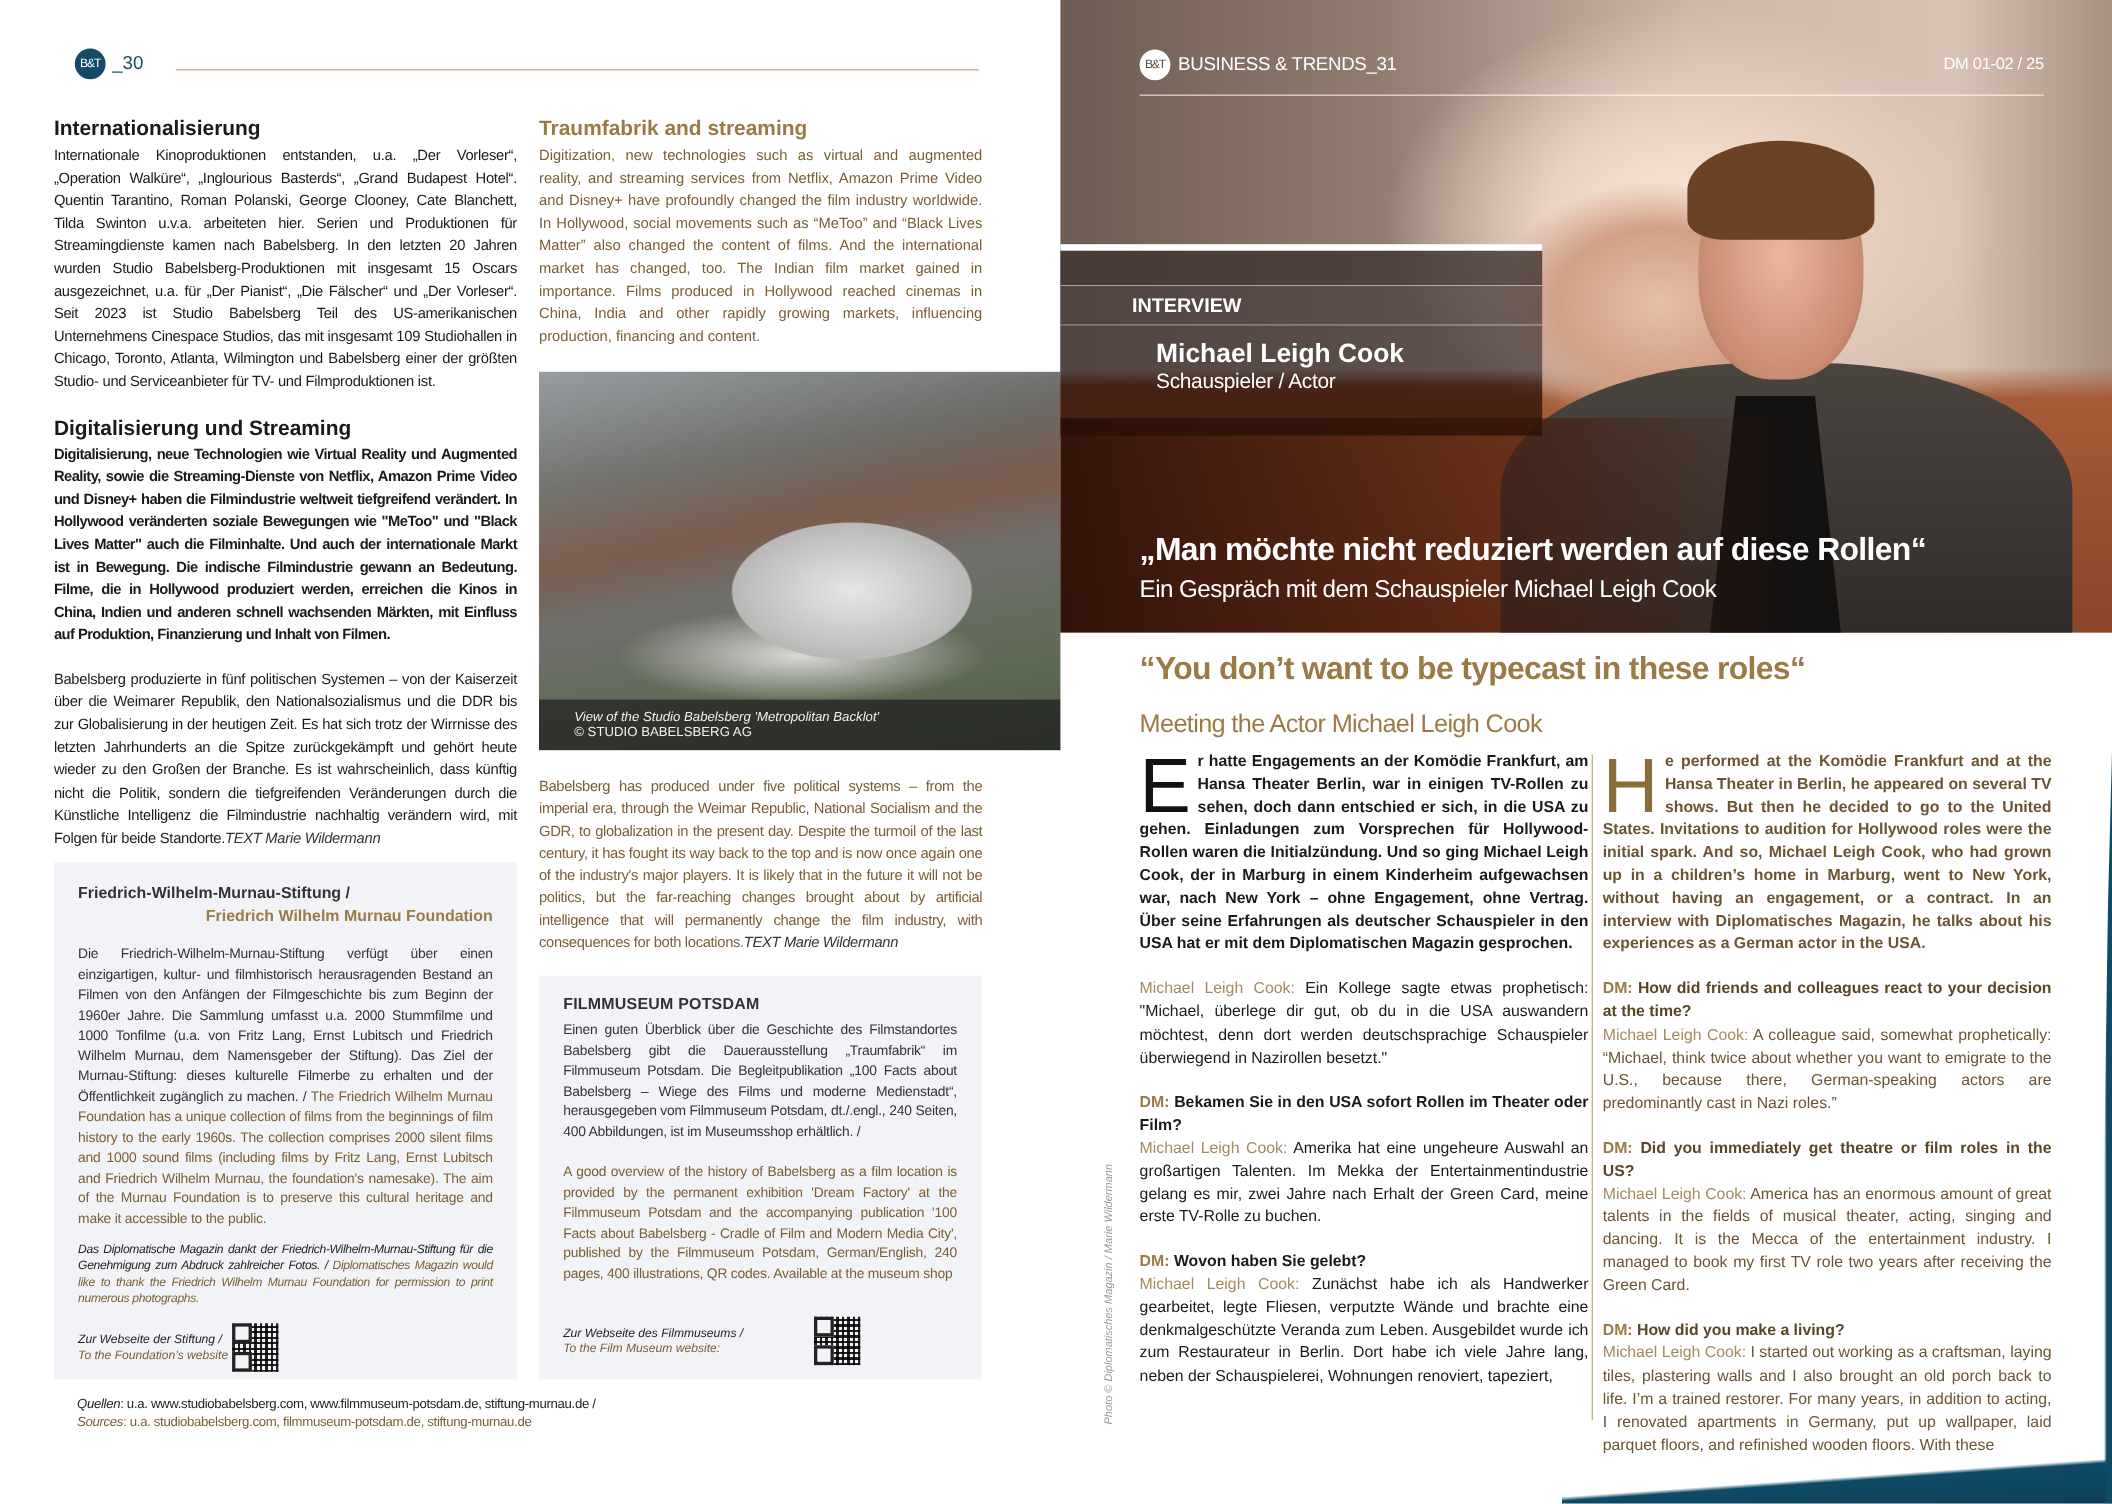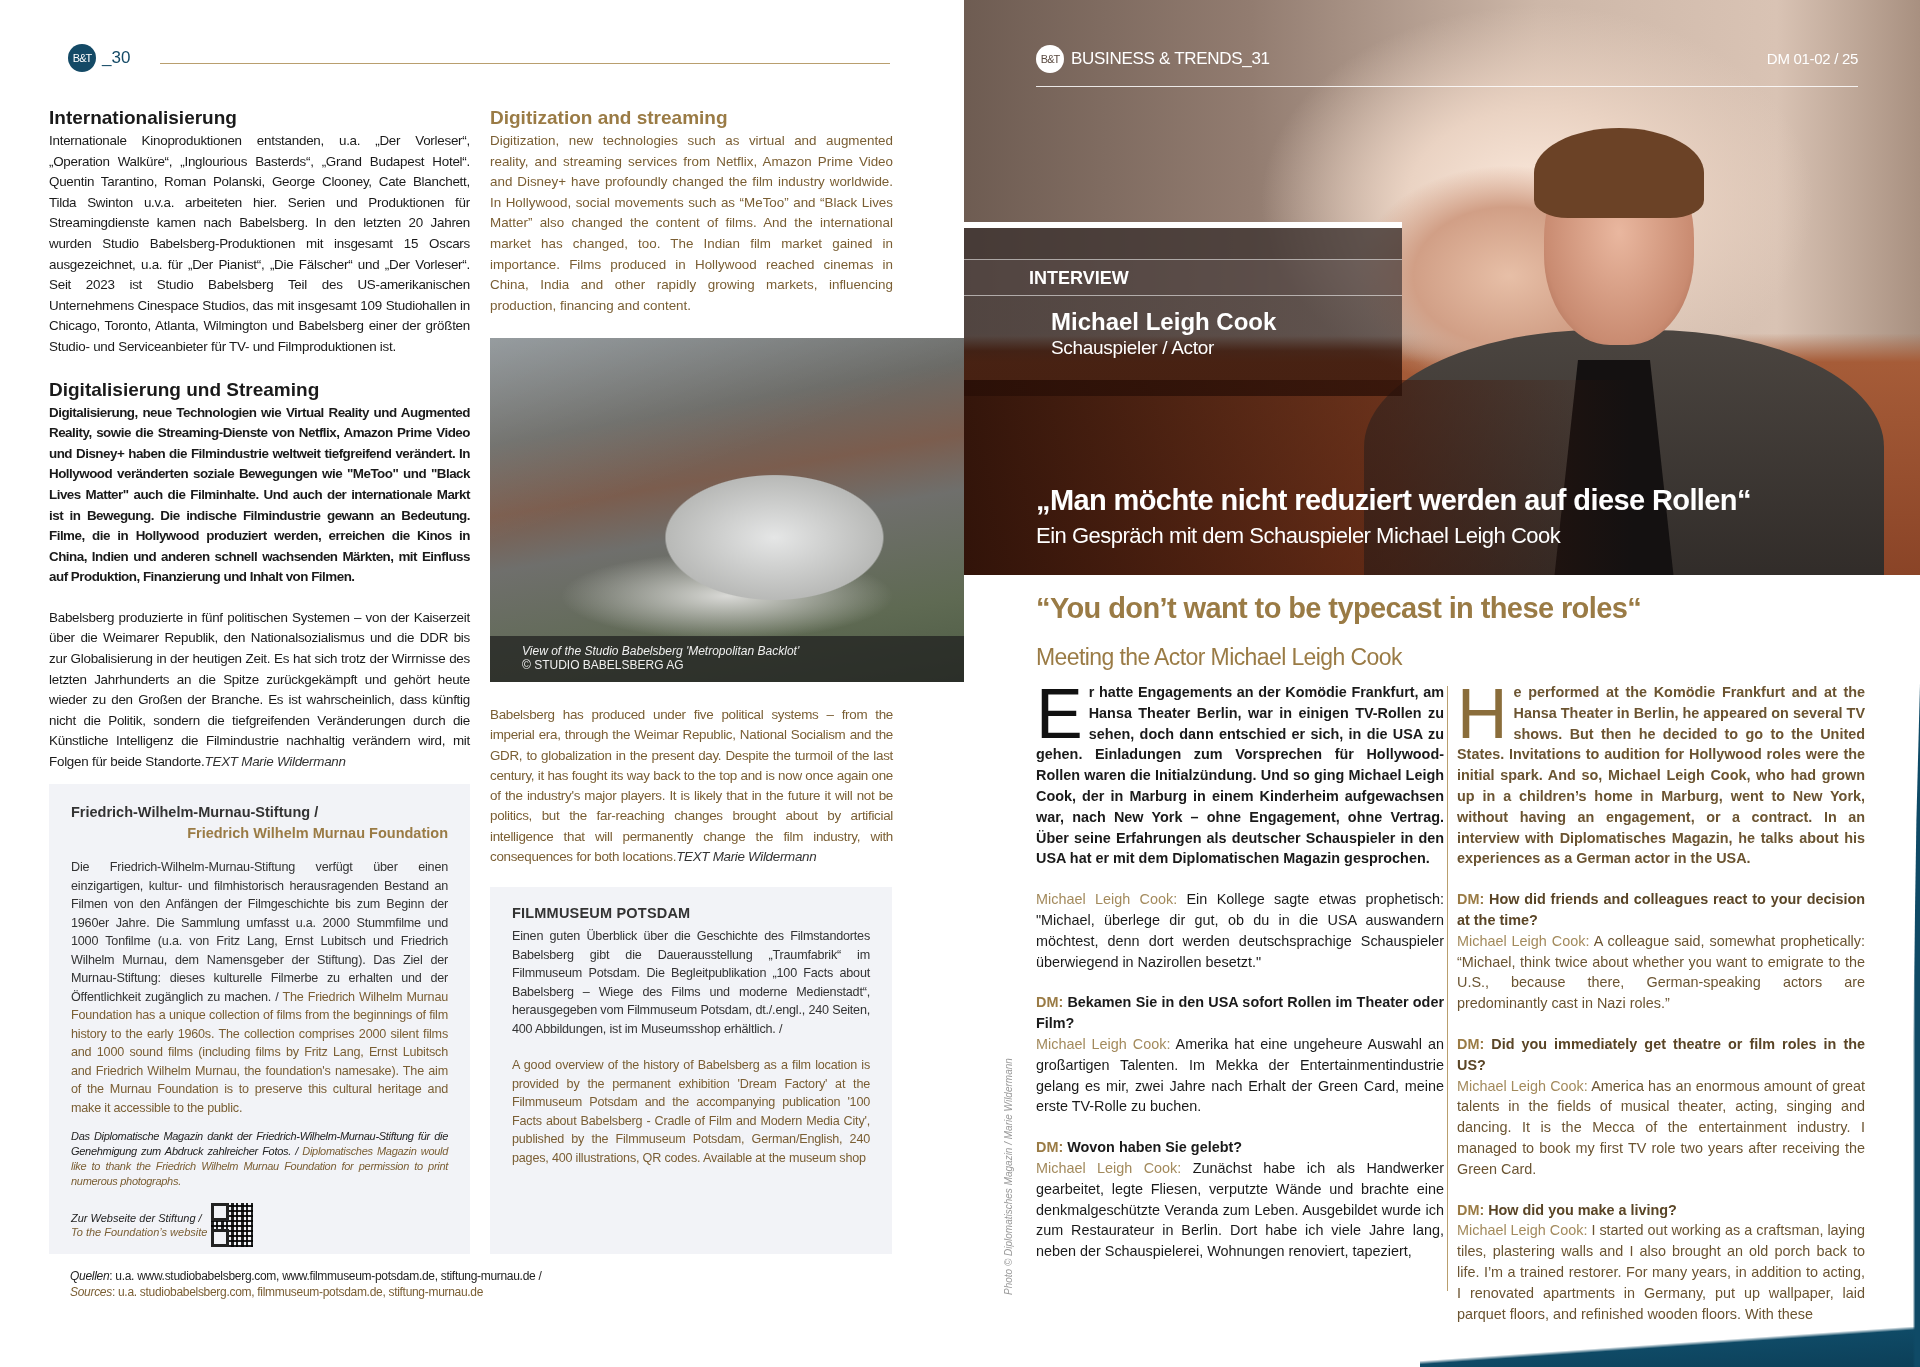--- a/index.html
+++ b/index.html
@@ -136,21 +136,21 @@
 
 <div class="col col1">
   <h2>Internationalisierung</h2>
   <p>Internationale Kinoproduktionen entstanden, u.a. „Der Vorleser“, „Operation Walküre“, „Inglourious Basterds“, „Grand Budapest Hotel“. Quentin Tarantino, Roman Polanski, George Clooney, Cate Blanchett, Tilda Swinton u.v.a. arbeiteten hier. Serien und Produktionen für Streamingdienste kamen nach Babelsberg. In den letzten 20 Jahren wurden Studio Babelsberg-Produktionen mit insgesamt 15 Oscars ausgezeichnet, u.a. für „Der Pianist“, „Die Fälscher“ und „Der Vorleser“. Seit 2023 ist Studio Babelsberg Teil des US-amerikanischen Unternehmens Cinespace Studios, das mit insgesamt 109 Studiohallen in Chicago, Toronto, Atlanta, Wilmington und Babelsberg einer der größten Studio- und Serviceanbieter für TV- und Filmproduktionen ist.</p>
   <h2 style="margin-top:20px">Digitalisierung und Streaming</h2>
   <p class="bold-p">Digitalisierung, neue Technologien wie Virtual Reality und Augmented Reality, sowie die Streaming-Dienste von Netflix, Amazon Prime Video und Disney+ haben die Filmindustrie weltweit tiefgreifend verändert. In Hollywood veränderten soziale Bewegungen wie "MeToo" und "Black Lives Matter" auch die Filminhalte. Und auch der internationale Markt ist in Bewegung. Die indische Filmindustrie gewann an Bedeutung. Filme, die in Hollywood produziert werden, erreichen die Kinos in China, Indien und anderen schnell wachsenden Märkten, mit Einfluss auf Produktion, Finanzierung und Inhalt von Filmen.</p>
   <p style="margin-top:20px"><span>Babelsberg produzierte in fünf politischen Systemen – von der Kaiserzeit über die Weimarer Republik, den Nationalsozialismus und die DDR bis zur Globalisierung in der heutigen Zeit. Es hat sich trotz der Wirrnisse des letzten Jahrhunderts an die Spitze zurückgekämpft und gehört heute wieder zu den Großen der Branche. Es ist wahrscheinlich, dass künftig nicht die Politik, sondern die tiefgreifenden Veränderungen durch die Künstliche Intelligenz die Filmindustrie nachhaltig verändern wird, mit Folgen für beide Standorte.</span><span class="byline">TEXT Marie Wildermann</span></p>
 </div>
 
 <div class="col col2">
-  <h2>Digitization and streaming</h2>
+  <h2>Traumfabrik and streaming</h2>
   <p>Digitization, new technologies such as virtual and augmented reality, and streaming services from Netflix, Amazon Prime Video and Disney+ have profoundly changed the film industry worldwide. In Hollywood, social movements such as “MeToo” and “Black Lives Matter” also changed the content of films. And the international market has changed, too. The Indian film market gained in importance. Films produced in Hollywood reached cinemas in China, India and other rapidly growing markets, influencing production, financing and content.</p>
 </div>
 
 <div class="photo-studio">
   <div class="caption">
     <div class="it">View of the Studio Babelsberg 'Metropolitan Backlot'</div>
     <div>© STUDIO BABELSBERG AG</div>
   </div>
 </div>
 
@@ -171,20 +171,27 @@
       <div class="en">To the Foundation’s website</div>
     </div>
     <div class="qr"></div>
   </div>
 </div>
 
 <div class="box box2">
   <h3>FILMMUSEUM POTSDAM</h3>
   <p class="txt">Einen guten Überblick über die Geschichte des Filmstandortes Babelsberg gibt die Dauerausstellung „Traumfabrik“ im Filmmuseum Potsdam. Die Begleitpublikation „100 Facts about Babelsberg – Wiege des Films und moderne Medienstadt“, herausgegeben vom Filmmuseum Potsdam, dt./.engl., 240 Seiten, 400 Abbildungen, ist im Museumsshop erhältlich. /</p>
   <p class="txt en">A good overview of the history of Babelsberg as a film location is provided by the permanent exhibition 'Dream Factory' at the Filmmuseum Potsdam and the accompanying publication '100 Facts about Babelsberg - Cradle of Film and Modern Media City', published by the Filmmuseum Potsdam, German/English, 240 pages, 400 illustrations, QR codes. Available at the museum shop</p>
+  <div class="qrrow" style="margin-top:30px">
+    <div class="lbl" style="width:228px">
+      <div>Zur Webseite des Filmmuseums /</div>
+      <div class="en">To the Film Museum website:</div>
+    </div>
+    <div class="qr"></div>
+  </div>
 </div>
 
 <div class="sources">
   <div><span class="it">Quellen</span><span>: u.a. www.studiobabelsberg.com, www.filmmuseum-potsdam.de, stiftung-murnau.de /</span></div>
   <div class="en"><span class="it">Sources</span><span>: u.a. studiobabelsberg.com, filmmuseum-potsdam.de, stiftung-murnau.de</span></div>
 </div>
 
 <div class="hero">
   <div class="suit"></div>
   <div class="shirt"></div>

